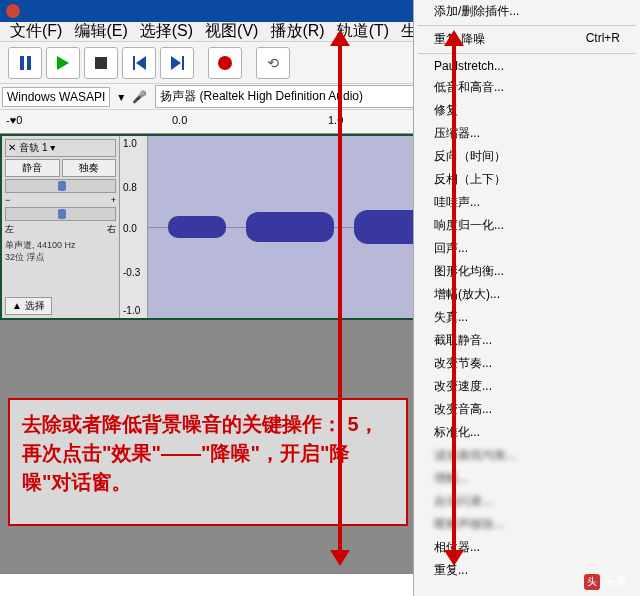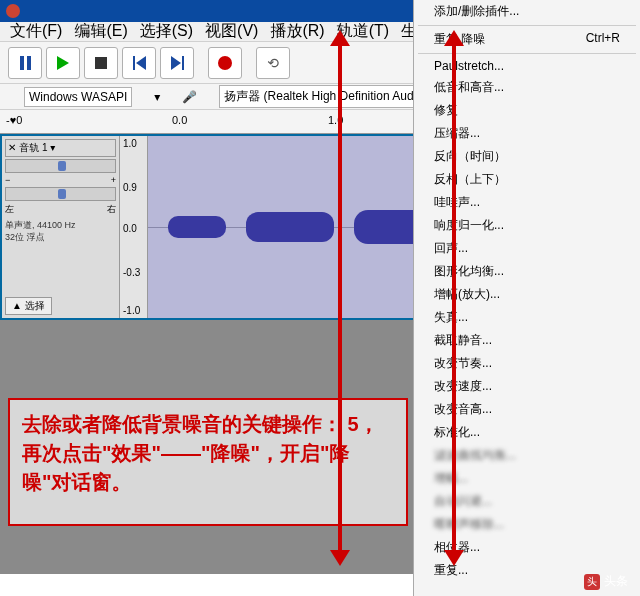--- a/index.html
+++ b/index.html
@@ -17,26 +17,26 @@
 .play-ico { width: 0; height: 0; border-left: 12px solid #0a0; border-top: 7px solid transparent; border-bottom: 7px solid transparent; }
 .stop-ico { width: 12px; height: 12px; background: #333; }
 .skip-start { display: flex; align-items: center; }
 .skip-start::before { content: ""; width: 2px; height: 14px; background: #1a4aa0; margin-right: 1px; }
 .skip-start::after { content: ""; width: 0; height: 0; border-right: 10px solid #1a4aa0; border-top: 7px solid transparent; border-bottom: 7px solid transparent; }
 .skip-end { display: flex; align-items: center; }
 .skip-end::before { content: ""; width: 0; height: 0; border-left: 10px solid #1a4aa0; border-top: 7px solid transparent; border-bottom: 7px solid transparent; }
 .skip-end::after { content: ""; width: 2px; height: 14px; background: #1a4aa0; margin-left: 1px; }
 .rec-ico { width: 14px; height: 14px; background: #c00; border-radius: 50%; }
 .loop-ico { font-size: 14px; color: #555; }
-.devbar { height: 26px; background: #f4f4f4; display: flex; align-items: center; padding: 2px 24px; gap: 22px; border-bottom: 1px solid #d0d0d0; }
+.devbar { height: 26px; background: #f4f4f4; display: flex; align-items: center; padding: 2px 2px; gap: 8px; border-bottom: 1px solid #d0d0d0; }
 .dev-sel { border: 1px solid #b0b0b0; padding: 2px 4px; background: #fff; font-size: 12px; }
 .mic-ico { font-size: 12px; }
 .ruler { height: 24px; background: #f4f4f4; border-bottom: 1px solid #999; position: relative; display: flex; align-items: flex-end; font-size: 11px; }
 .ruler-lbl { position: absolute; top: 4px; }
-.track-area { display: flex; height: 186px; background: #c8c8c8; border: 2px solid #0369a1; }
+.track-area { display: flex; height: 186px; background: #c8c8c8; border: 2px solid #14532d; }
 .track-panel { width: 118px; background: #dcdcdc; border-right: 1px solid #999; padding: 3px; font-size: 10px; }
 .tp-row { display: flex; gap: 2px; margin-bottom: 2px; }
 .tp-btn { border: 1px solid #999; background: #efefef; padding: 1px 4px; font-size: 10px; flex: 1; text-align: center; }
 .tp-slider { height: 14px; background: #d0d0d0; border: 1px solid #999; margin: 2px 0; position: relative; }
 .tp-slider::after { content: ""; position: absolute; left: 48%; top: 1px; width: 8px; height: 10px; background: #5a7ac0; border-radius: 2px; }
 .tp-lab { display: flex; justify-content: space-between; font-size: 9px; }
 .tp-info { font-size: 9px; color: #333; margin-top: 4px; line-height: 1.3; }
 .tp-bot { position: absolute; bottom: 3px; left: 3px; width: 112px; }
 .tp-collapse { border: 1px solid #999; background: #efefef; padding: 1px 6px; font-size: 10px; display: inline-block; }
 .wave-col { flex: 1; position: relative; background: #bcbcd8; }
@@ -119,37 +119,41 @@
 
 <div class="ruler">
   <span class="ruler-lbl" style="left:6px">-♥0</span>
   <span class="ruler-lbl" style="left:172px">0.0</span>
   <span class="ruler-lbl" style="left:328px">1.0</span>
 </div>
 
 <div class="track-area">
   <div class="track-panel" style="position:relative">
     <div style="font-size:10px;border:1px solid #999;padding:1px 2px;margin-bottom:2px">✕ 音轨 1 ▾</div>
+    <div class="tp-row">
+      <div class="tp-btn">静音</div>
+      <div class="tp-btn">独奏</div>
+    </div>
     <div class="tp-slider"></div>
     <div class="tp-lab">
         <span>−</span>
         <span>+</span>
       </div>
     <div class="tp-slider"></div>
     <div class="tp-lab">
         <span>左</span>
         <span>右</span>
       </div>
     <div class="tp-info"><span>单声道, 44100 Hz</span><br><span>32位 浮点</span></div>
     <div class="tp-bot"><span class="tp-collapse">▲  选择</span></div>
   </div>
   <div class="wave-col">
     <div class="wave-scale">
       <span class="ws-v" style="top:2px">1.0</span>
-      <span class="ws-v" style="top:25%">0.9</span>
+      <span class="ws-v" style="top:25%">0.8</span>
       <span class="ws-v" style="top:48%">0.0</span>
       <span class="ws-v" style="top:72%">-0.3</span>
       <span class="ws-v" style="bottom:2px">-1.0</span>
     </div>
     <div class="wave-canvas">
       <div class="wave-midline"></div>
       <div class="wave-blob" style="left:4%;width:12%;height:22px;border-radius:10px"></div>
       <div class="wave-blob" style="left:20%;width:18%;height:30px;border-radius:12px"></div>
       <div class="wave-blob" style="left:42%;width:22%;height:34px;border-radius:14px"></div>
       <div class="wave-blob" style="left:68%;width:26%;height:28px;border-radius:12px"></div>

